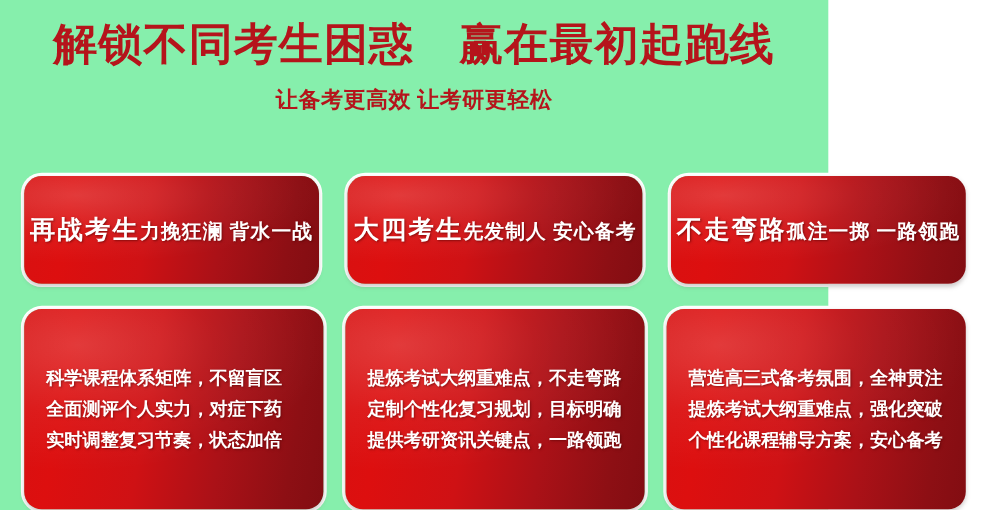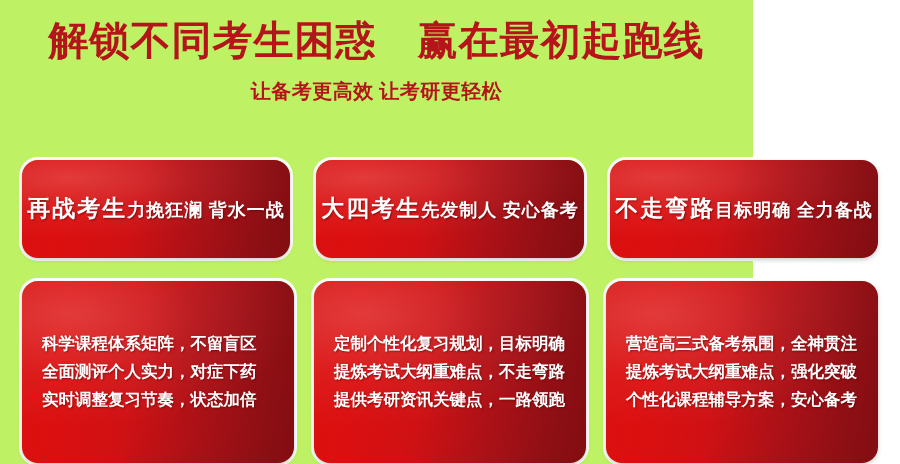--- a/index.html
+++ b/index.html
@@ -13,21 +13,21 @@
     height: 464px;
     overflow: hidden;
     font-family: "Liberation Serif", "DejaVu Serif", serif;
     position: relative;
   }
 
   .page {
     width: 753px;
     height: 464px;
     position: relative;
-    background: #bef264;
+    background: #86efac;
     box-sizing: border-box;
   }
 
   
   .header {
     text-align: center;
     padding-top: 14px;
   }
   .main-title {
     color: #b5141b;
@@ -160,39 +160,39 @@
       <div class="c-slogan">力挽狂澜 背水一战</div>
     </div>
 
     <div class="card card-top">
       <div class="c-title">大四考生</div>
       <div class="c-slogan">先发制人 安心备考</div>
     </div>
 
     <div class="card card-top">
       <div class="c-title">不走弯路</div>
-      <div class="c-slogan">目标明确 全力备战</div>
+      <div class="c-slogan">孤注一掷 一路领跑</div>
     </div>
 
   </div>
 
   <div class="row row-bottom">
 
     <div class="card card-bottom">
       <div class="c-lines">
         <div class="c-line">科学课程体系矩阵，不留盲区</div>
         <div class="c-line">全面测评个人实力，对症下药</div>
         <div class="c-line">实时调整复习节奏，状态加倍</div>
       </div>
     </div>
 
     <div class="card card-bottom">
       <div class="c-lines">
+        <div class="c-line">提炼考试大纲重难点，不走弯路</div>
         <div class="c-line">定制个性化复习规划，目标明确</div>
-        <div class="c-line">提炼考试大纲重难点，不走弯路</div>
         <div class="c-line">提供考研资讯关键点，一路领跑</div>
       </div>
     </div>
 
     <div class="card card-bottom">
       <div class="c-lines">
         <div class="c-line">营造高三式备考氛围，全神贯注</div>
         <div class="c-line">提炼考试大纲重难点，强化突破</div>
         <div class="c-line">个性化课程辅导方案，安心备考</div>
       </div>

